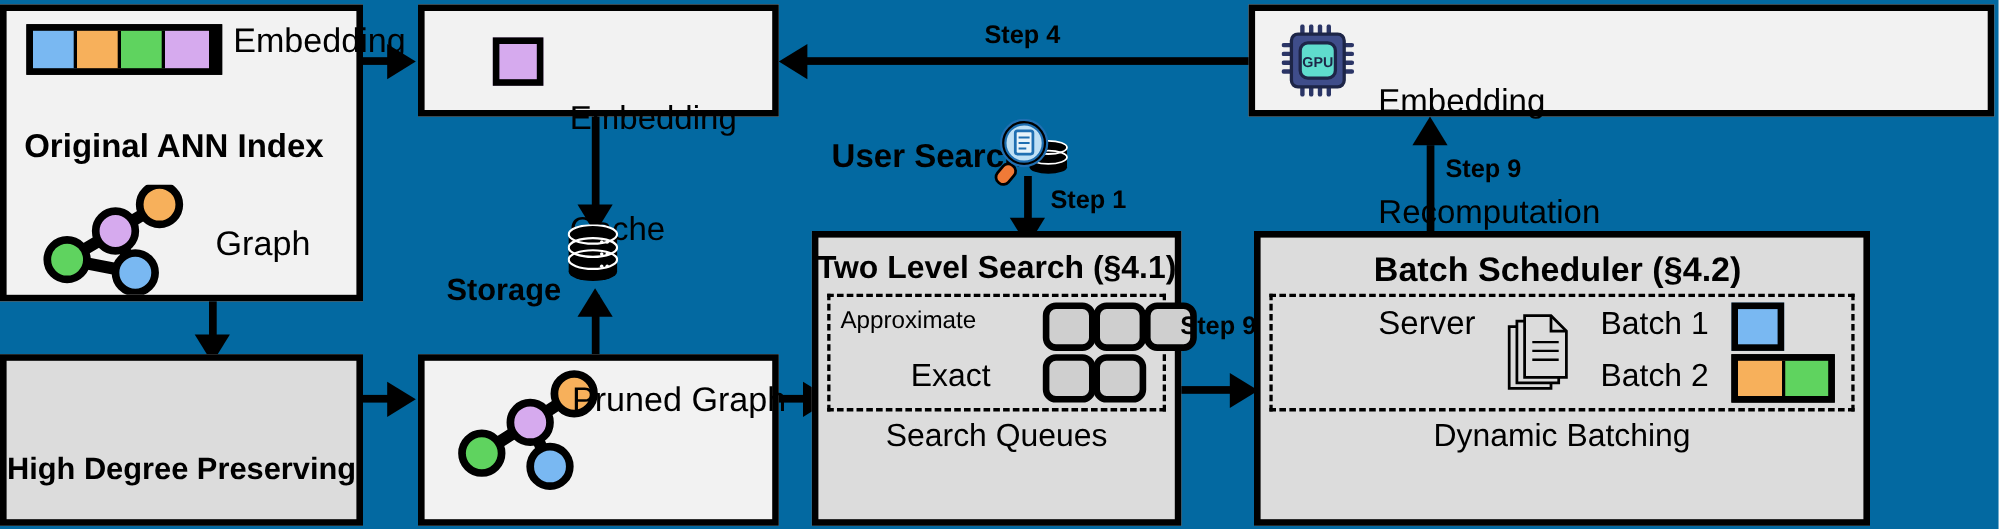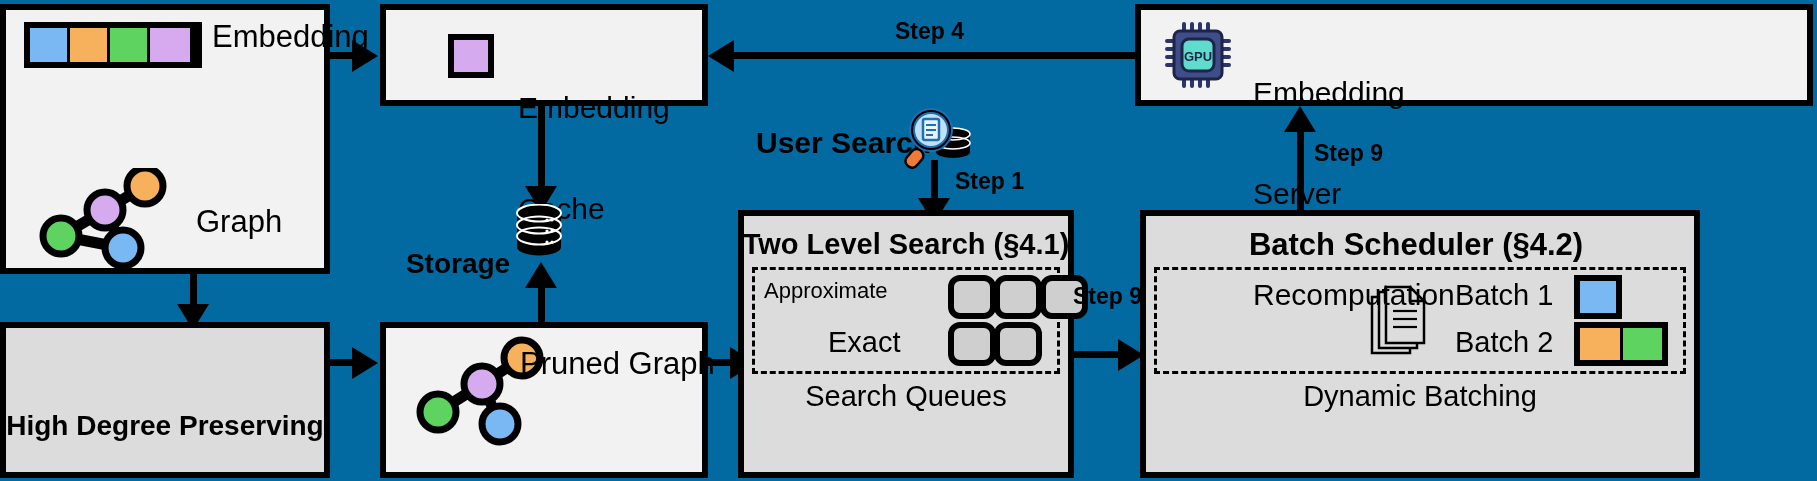--- a/index.html
+++ b/index.html
@@ -70,20 +70,21 @@
   </div>
 
   <div class="strip" style="left:24px; top:22px; width:178px; height:46px;">
     <div class="sw" style="background:#79b8f2;"></div>
     <div class="sw" style="background:#f7b05b;"></div>
     <div class="sw" style="background:#5fd35f;"></div>
     <div class="sw" style="background:#d6aaee;"></div>
   </div>
   <div class="lbl" style="left:212px; top:20px; font-size:31px;">Embedding</div>
 
+  <div class="lbl" style="left:22px; top:117px; font-size:30px; font-weight:bold;">Original ANN Index</div>
 
   <div class="gfx" style="left:35px; top:168px; width:140px; height:100px;">
     <svg width="140" height="100" viewBox="0 0 140 100">
       <g stroke="#000" stroke-width="11" stroke-linecap="round">
         <line x1="70" y1="42" x2="110" y2="18"></line>
         <line x1="26" y1="68" x2="70" y2="42"></line>
         <line x1="70" y1="42" x2="88" y2="80"></line>
         <line x1="26" y1="68" x2="88" y2="80"></line>
       </g>
       <circle cx="110" cy="18" r="18" fill="#f7b05b" stroke="#000" stroke-width="7"></circle>
@@ -288,21 +289,21 @@
         <line x1="55" y1="35" x2="64" y2="35"></line>
         <line x1="55" y1="43" x2="64" y2="43"></line>
       </g>
       <rect x="9" y="9" width="48" height="48" rx="6" fill="#3f4d8a" stroke="#1d2547" stroke-width="3"></rect>
       <rect x="17" y="17" width="32" height="32" rx="7" fill="#5fdccd" stroke="#1d2547" stroke-width="3"></rect>
       <text x="33" y="39" font-family="Liberation Sans, sans-serif" font-size="13" font-weight="bold" text-anchor="middle" fill="#1d2547">GPU</text>
     </svg>
   </div>
   <div class="lbl" style="left:1253px; top:9px; font-size:30px;">
     <div>Embedding</div>
+    <div>Recomputation</div>
     <div>Server</div>
-    <div>Recomputation</div>
   </div>
 
   <div class="hline" style="left:730px; top:52px; width:405px;"></div>
   <div class="ahead left" style="left:708px; top:40px;"></div>
   <div class="steplbl" style="left:895px; top:18px;">Step 4</div>
 
 </div>
 
 </body></html>

